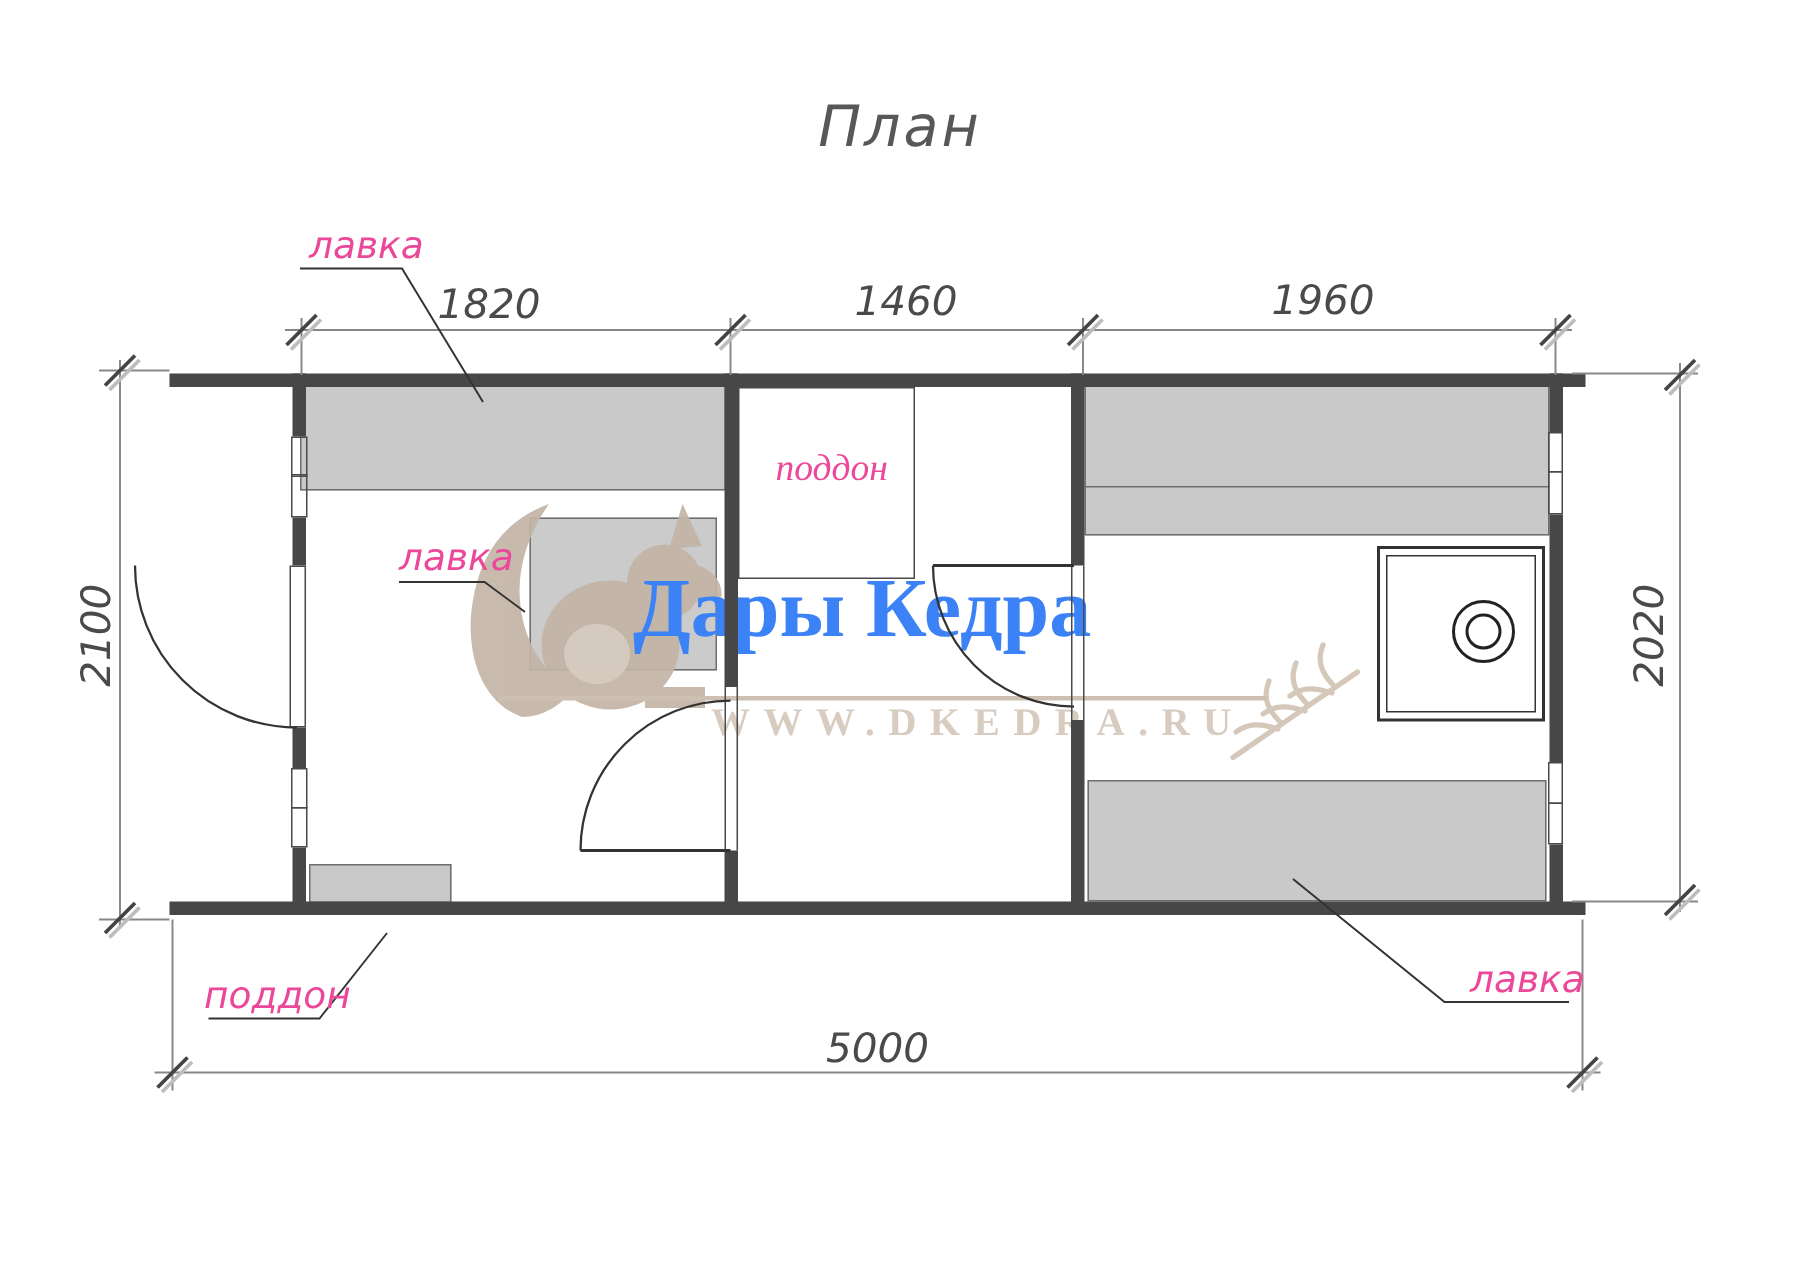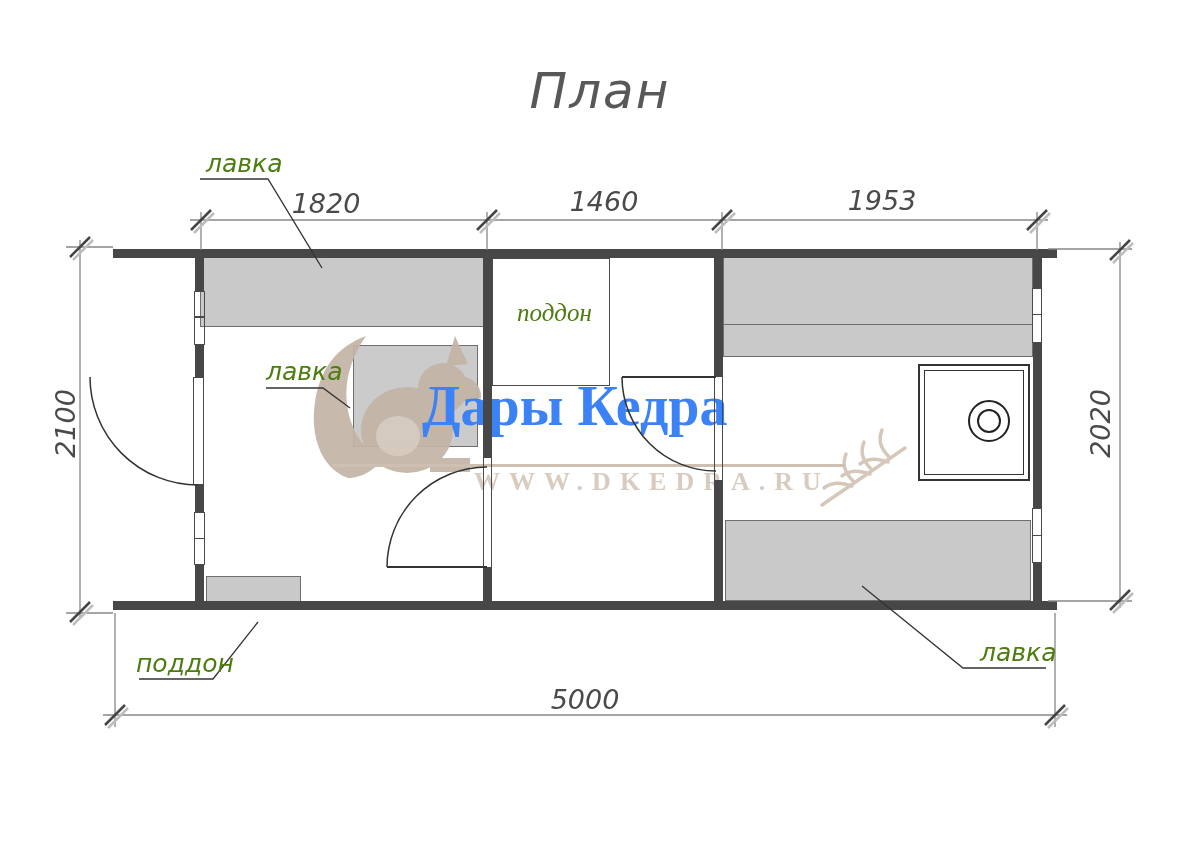--- a/index.html
+++ b/index.html
@@ -17,25 +17,25 @@
   .tray{position:absolute;background:#ffffff;border:1px solid #4a4a4a;box-sizing:border-box;z-index:1;}
   
   .openbox{position:absolute;background:transparent;border:1px solid #4a4a4a;box-sizing:border-box;z-index:4;}
   .gapbox{position:absolute;background:transparent;border-left:1px solid #4a4a4a;border-right:1px solid #4a4a4a;box-sizing:border-box;z-index:4;}
   
   .stove-outer{position:absolute;left:918px;top:364px;width:112px;height:117px;background:#fff;border:2px solid #333;box-sizing:border-box;z-index:1;}
   .stove-inner{position:absolute;left:4px;top:4px;width:100px;height:105px;border:1px solid #333;box-sizing:border-box;}
   .stove-circle{position:absolute;left:48px;top:34px;width:42px;height:42px;border:2px solid #222;border-radius:50%;box-sizing:border-box;}
   .stove-circle2{position:absolute;left:57px;top:43px;width:24px;height:24px;border:2px solid #222;border-radius:50%;box-sizing:border-box;}
   
-  .lbl{position:absolute;color:#4d7c0f;font-style:italic;font-weight:300;font-size:25px;white-space:nowrap;z-index:6;}
+  .lbl{position:absolute;color:#ec4899;font-style:italic;font-weight:300;font-size:25px;white-space:nowrap;z-index:6;}
   .dim{position:absolute;color:#4a4a4a;font-style:italic;font-weight:300;font-size:27px;white-space:nowrap;z-index:6;text-align:center;width:110px;}
   .dim.vert{transform:rotate(-90deg);}
   .title{position:absolute;left:480px;top:62px;width:240px;text-align:center;color:#585858;
-         font-size:50px;font-style:italic;font-weight:300;letter-spacing:2px;z-index:6;}
+         font-size:38px;font-style:italic;font-weight:300;letter-spacing:2px;z-index:6;}
   
   .wm-brand{position:absolute;left:422px;top:378px;width:440px;color:#3b82f6;z-index:2;
             font-family:"Liberation Serif",serif;font-weight:bold;font-size:56px;line-height:1;white-space:nowrap;}
   .wm-line{position:absolute;left:332px;top:464px;width:513px;height:3px;background:#cdc0b2;z-index:2;}
   .wm-url{position:absolute;left:474px;top:467px;color:#d8ccc0;z-index:2;
           font-family:"Liberation Serif",serif;font-weight:bold;font-size:26px;letter-spacing:9px;white-space:nowrap;}
   svg{position:absolute;left:0;top:0;}
 </style>
 </head>
 <body>
@@ -166,21 +166,21 @@
     <g stroke="#333" stroke-width="1.3" fill="none">
       <path d="M200,179 L268,179 L322,268"></path>
       <path d="M266,388 L323,388 L350,408"></path>
       <path d="M139,679 L213,679 L258,622"></path>
       <path d="M1046,668 L963,668 L862,586"></path>
     </g>
   </svg>
 
   <div class="dim" style="left:271px;top:188px;">1820</div>
   <div class="dim" style="left:549px;top:186px;text-align:center;">1460</div>
-  <div class="dim" style="left:827px;top:185px;">1953</div>
+  <div class="dim" style="left:827px;top:185px;">1960</div>
   <div class="dim vert" style="left:10px;top:408px;">2100</div>
   <div class="dim vert" style="left:1045px;top:408px;">2020</div>
   <div class="dim" style="left:530px;top:684px;">5000</div>
 
   <div class="lbl" style="left:206px;top:149px;">лавка</div>
   <div class="lbl" style="left:266px;top:357px;">лавка</div>
   <div class="lbl" style="left:517px;top:299px;font-family:Liberation Serif, serif;">поддон</div>
   <div class="lbl" style="left:136px;top:649px;">поддон</div>
   <div class="lbl" style="left:980px;top:638px;">лавка</div>
 

